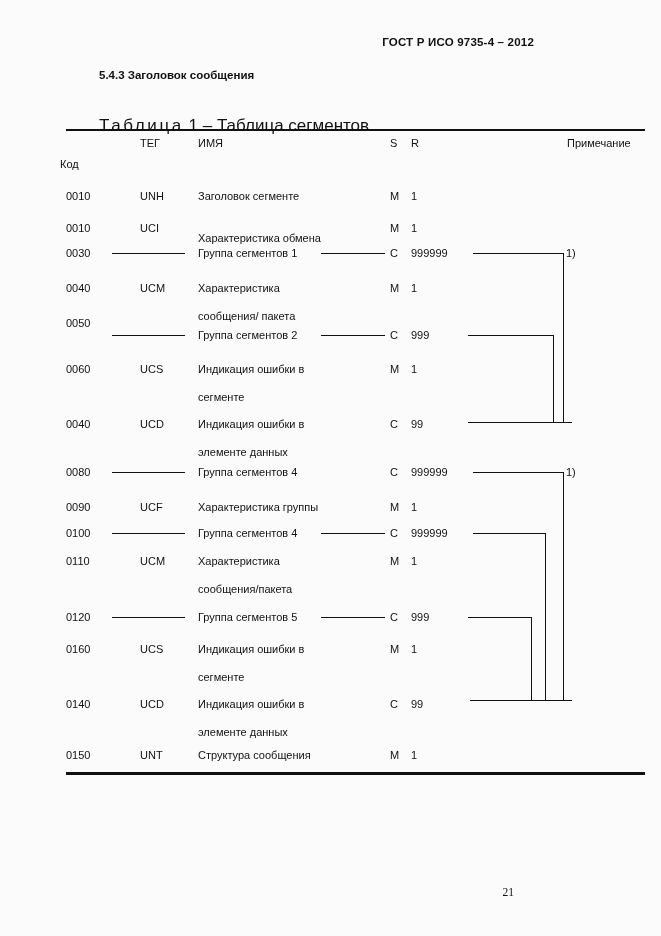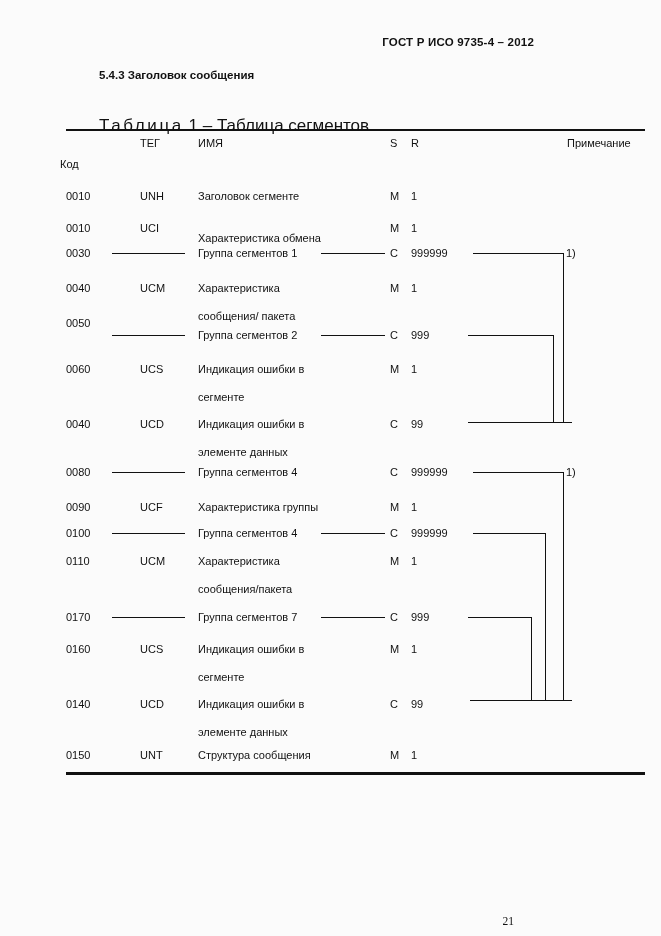--- a/index.html
+++ b/index.html
@@ -54,21 +54,21 @@
   .c-r{left:411px;}
 
   .hline{position:absolute;height:1px;background:#111;}
   .vline{position:absolute;width:1px;background:#111;}
 
   .footnote-mark{
     position:absolute;font-size:11px;white-space:nowrap;
   }
   .page-number{
     position:absolute;right:36px;top:886px;
-    font-size:11.5px;font-family:"Liberation Serif","DejaVu Serif",serif;margin-top:29px;
+    font-size:11.5px;font-family:"Liberation Serif","DejaVu Serif",serif;
   }
 </style>
 </head>
 <body>
 
 <div class="page">
 
   <div class="doc-header">ГОСТ Р ИСО 9735-4 – 2012</div>
 
   <div class="section-heading">5.4.3  Заголовок сообщения</div>
@@ -160,22 +160,22 @@
   <div class="hline" style="left:112px;top:533px;width:73px"></div>
   <div class="hline" style="left:321px;top:533px;width:64px"></div>
 
   <div class="cell c-code" style="top:555px">0110</div>
   <div class="cell c-tag" style="top:555px">UCM</div>
   <div class="cell c-name" style="top:555px">Характеристика</div>
   <div class="cell c-name" style="top:583px">сообщения/пакета</div>
   <div class="cell c-s" style="top:555px">M</div>
   <div class="cell c-r" style="top:555px">1</div>
 
-  <div class="cell c-code" style="top:611px">0170</div>
-  <div class="cell c-name" style="top:611px">Группа сегментов 7</div>
+  <div class="cell c-code" style="top:611px">0120</div>
+  <div class="cell c-name" style="top:611px">Группа сегментов 5</div>
   <div class="cell c-s" style="top:611px">C</div>
   <div class="cell c-r" style="top:611px">999</div>
   <div class="hline" style="left:112px;top:617px;width:73px"></div>
   <div class="hline" style="left:321px;top:617px;width:64px"></div>
 
   <div class="cell c-code" style="top:643px">0160</div>
   <div class="cell c-tag" style="top:643px">UCS</div>
   <div class="cell c-name" style="top:643px">Индикация ошибки в</div>
   <div class="cell c-name" style="top:671px">сегменте</div>
   <div class="cell c-s" style="top:643px">M</div>

